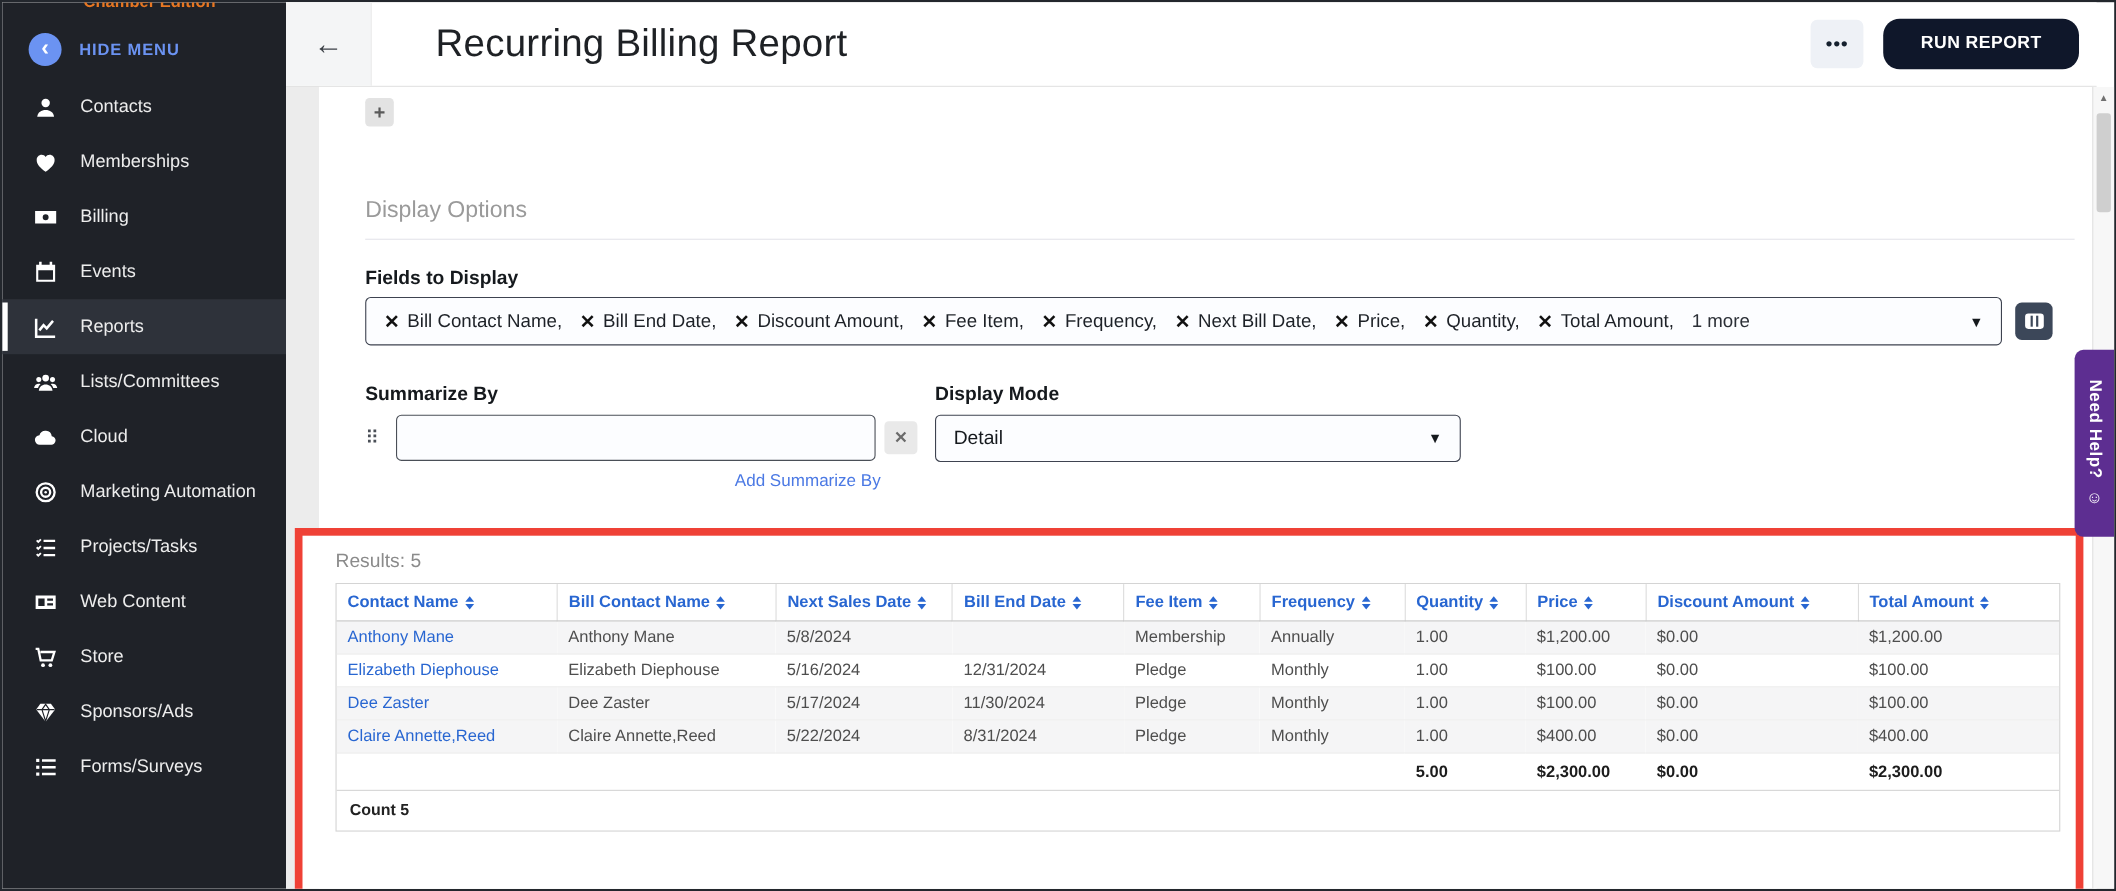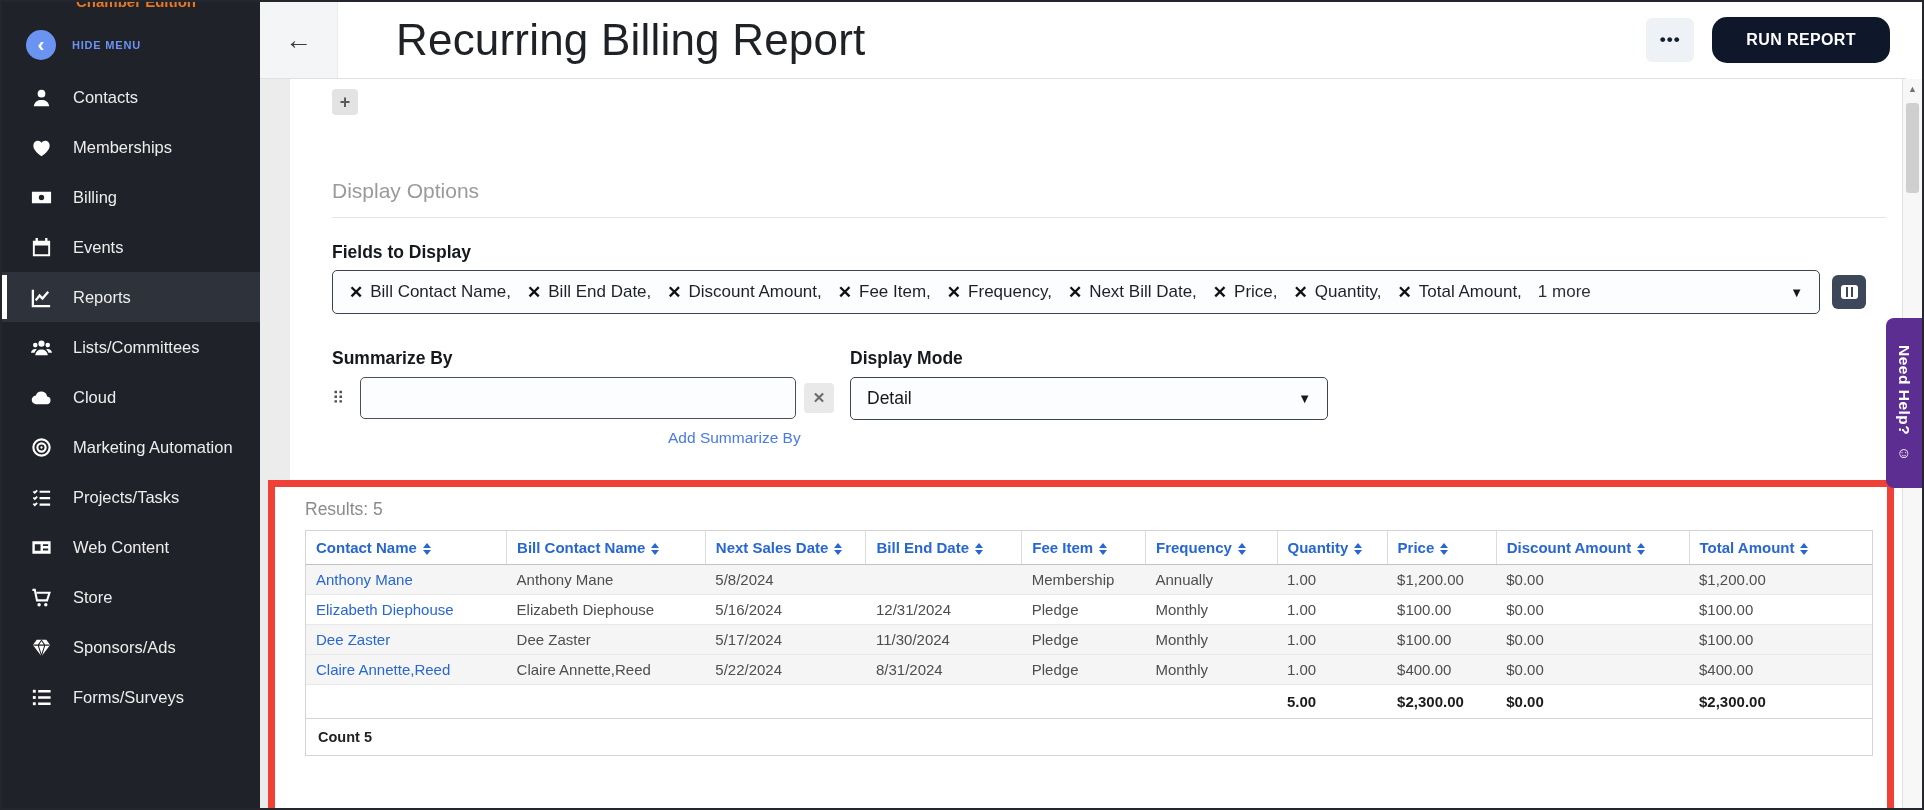--- a/index.html
+++ b/index.html
@@ -6,35 +6,35 @@
   .screen{position:relative;width:1924px;height:810px;border:2px solid #23272d;box-sizing:border-box;
           background:#fff;font-family:"Liberation Sans",sans-serif;overflow:hidden;}
 
   
   .sidebar{position:absolute;left:0;top:0;width:258px;height:100%;background:#1f2228;color:#ededed;}
   .edition{height:12px;overflow:hidden;}
   .edition span{display:block;margin:-9px 0 0 74px;color:#e87722;font-weight:bold;font-size:15px;white-space:nowrap;}
   .hide-menu{display:flex;align-items:center;gap:16px;padding:16px 0 8px 24px;cursor:pointer;}
   .hm-circle{width:30px;height:30px;border-radius:50%;background:#6b93f2;color:#fff;display:flex;
              align-items:center;justify-content:center;font-size:21px;font-weight:bold;line-height:1;padding-bottom:3px;box-sizing:border-box;}
-  .hm-label{color:#6b93f2;font-weight:bold;font-size:11px;letter-spacing:.8px;}
+  .hm-label{color:#6b93f2;font-weight:bold;font-size:15px;letter-spacing:.8px;}
   .nav{margin-top:4px;}
   .item{display:flex;align-items:center;gap:20px;height:50px;padding-left:28px;font-size:16.5px;cursor:pointer;position:relative;}
   .item.active{background:#2e323a;}
   .item.active::before{content:"";position:absolute;left:0;top:3px;bottom:3px;width:5px;background:#fff;}
   .icn{width:23px;height:23px;flex:none;display:flex;}
   .icn svg{width:23px;height:23px;}
 
   
   .gutter{position:absolute;left:258px;top:77px;width:30px;bottom:0;background:#ececec;}
   header{position:absolute;left:258px;top:0;width:1646px;height:77px;background:#fff;
          border-bottom:1px solid #e0e0e0;display:flex;align-items:center;box-sizing:border-box;}
   .back-box{width:78px;height:100%;background:#f4f5f6;border-right:1px solid #ececec;display:flex;
             align-items:center;justify-content:center;font-size:27px;color:#3a3f45;cursor:pointer;box-sizing:border-box;}
-  .title{margin:0 0 0 58px;font-size:44px;font-weight:400;color:#1e2125;letter-spacing:.2px;}
+  .title{margin:0 0 0 58px;font-size:35px;font-weight:400;color:#1e2125;letter-spacing:.2px;}
   .more-btn{margin-left:auto;width:48px;height:44px;background:#eef1f6;border:none;border-radius:6px;
             color:#15202e;font-size:17px;font-weight:bold;letter-spacing:1px;cursor:pointer;}
   .run-btn{margin:0 16px 0 18px;height:46px;padding:0 34px;background:#0f172a;color:#fff;border:none;
            font-weight:bold;font-size:16px;border-radius:15px;letter-spacing:.4px;cursor:pointer;}
 
   
   .content{position:absolute;left:288px;top:77px;width:1616px;bottom:0;background:#fff;box-sizing:border-box;
            padding:10px 20px 0 42px;}
   .add-tab{width:26px;height:26px;background:#e3e3e3;border:none;border-radius:4px;color:#5a5a5a;
            font-size:18px;font-weight:bold;line-height:1;cursor:pointer;}

